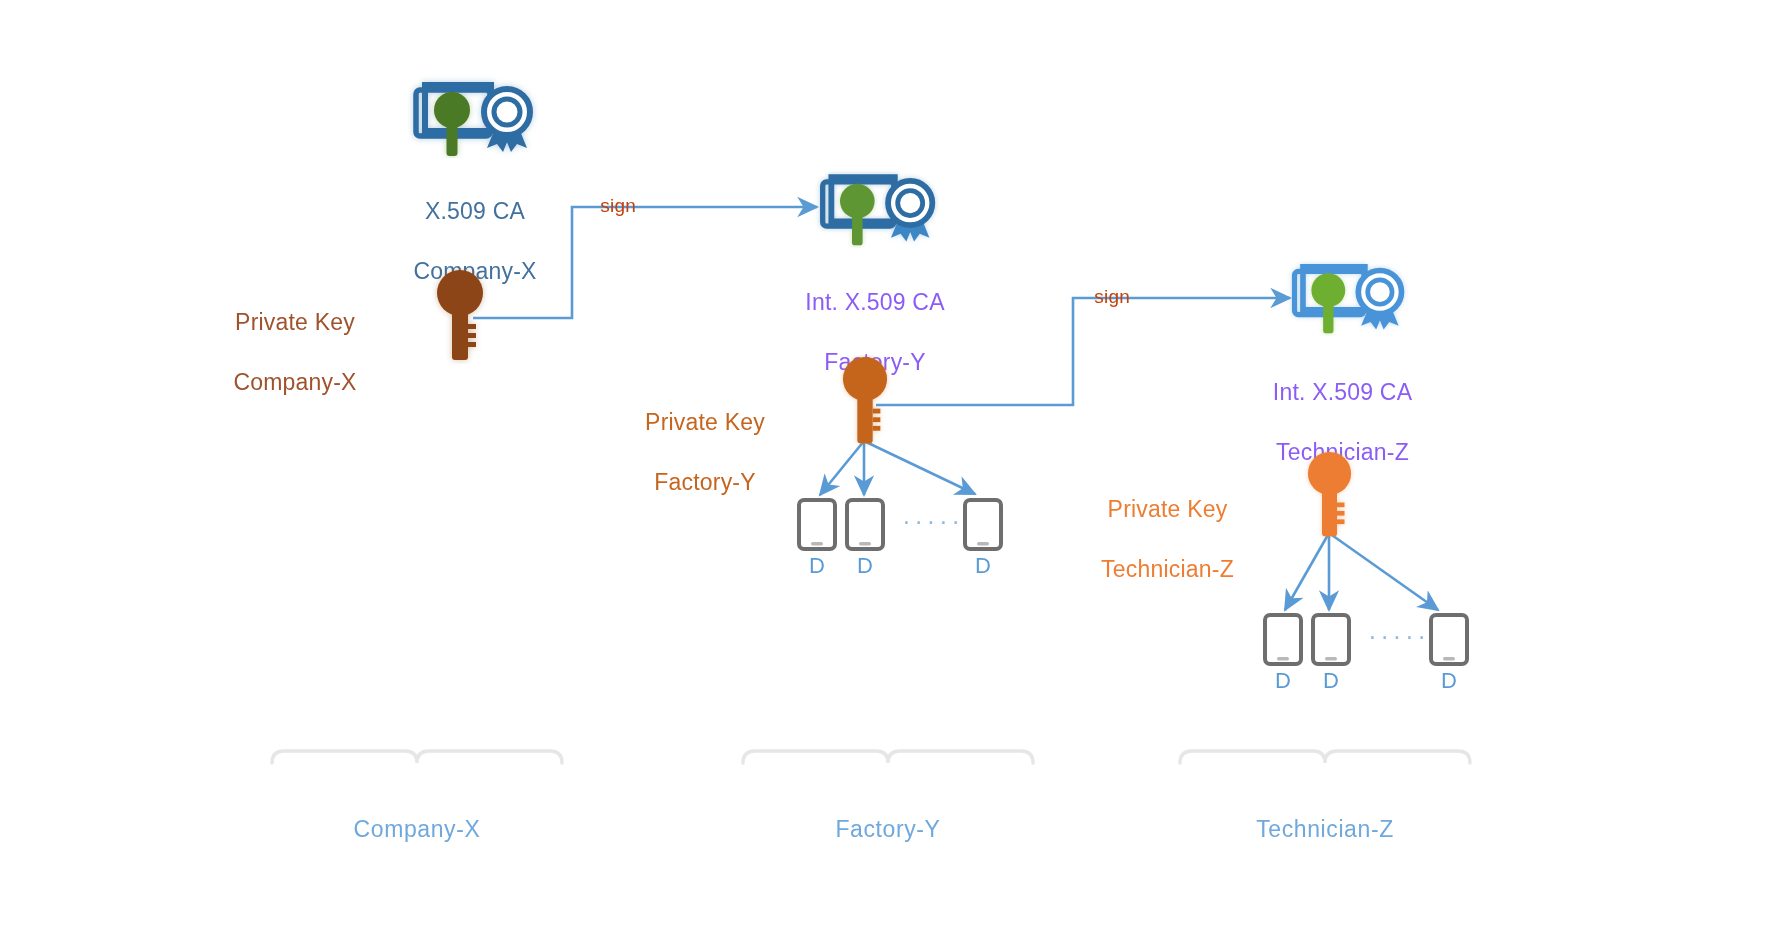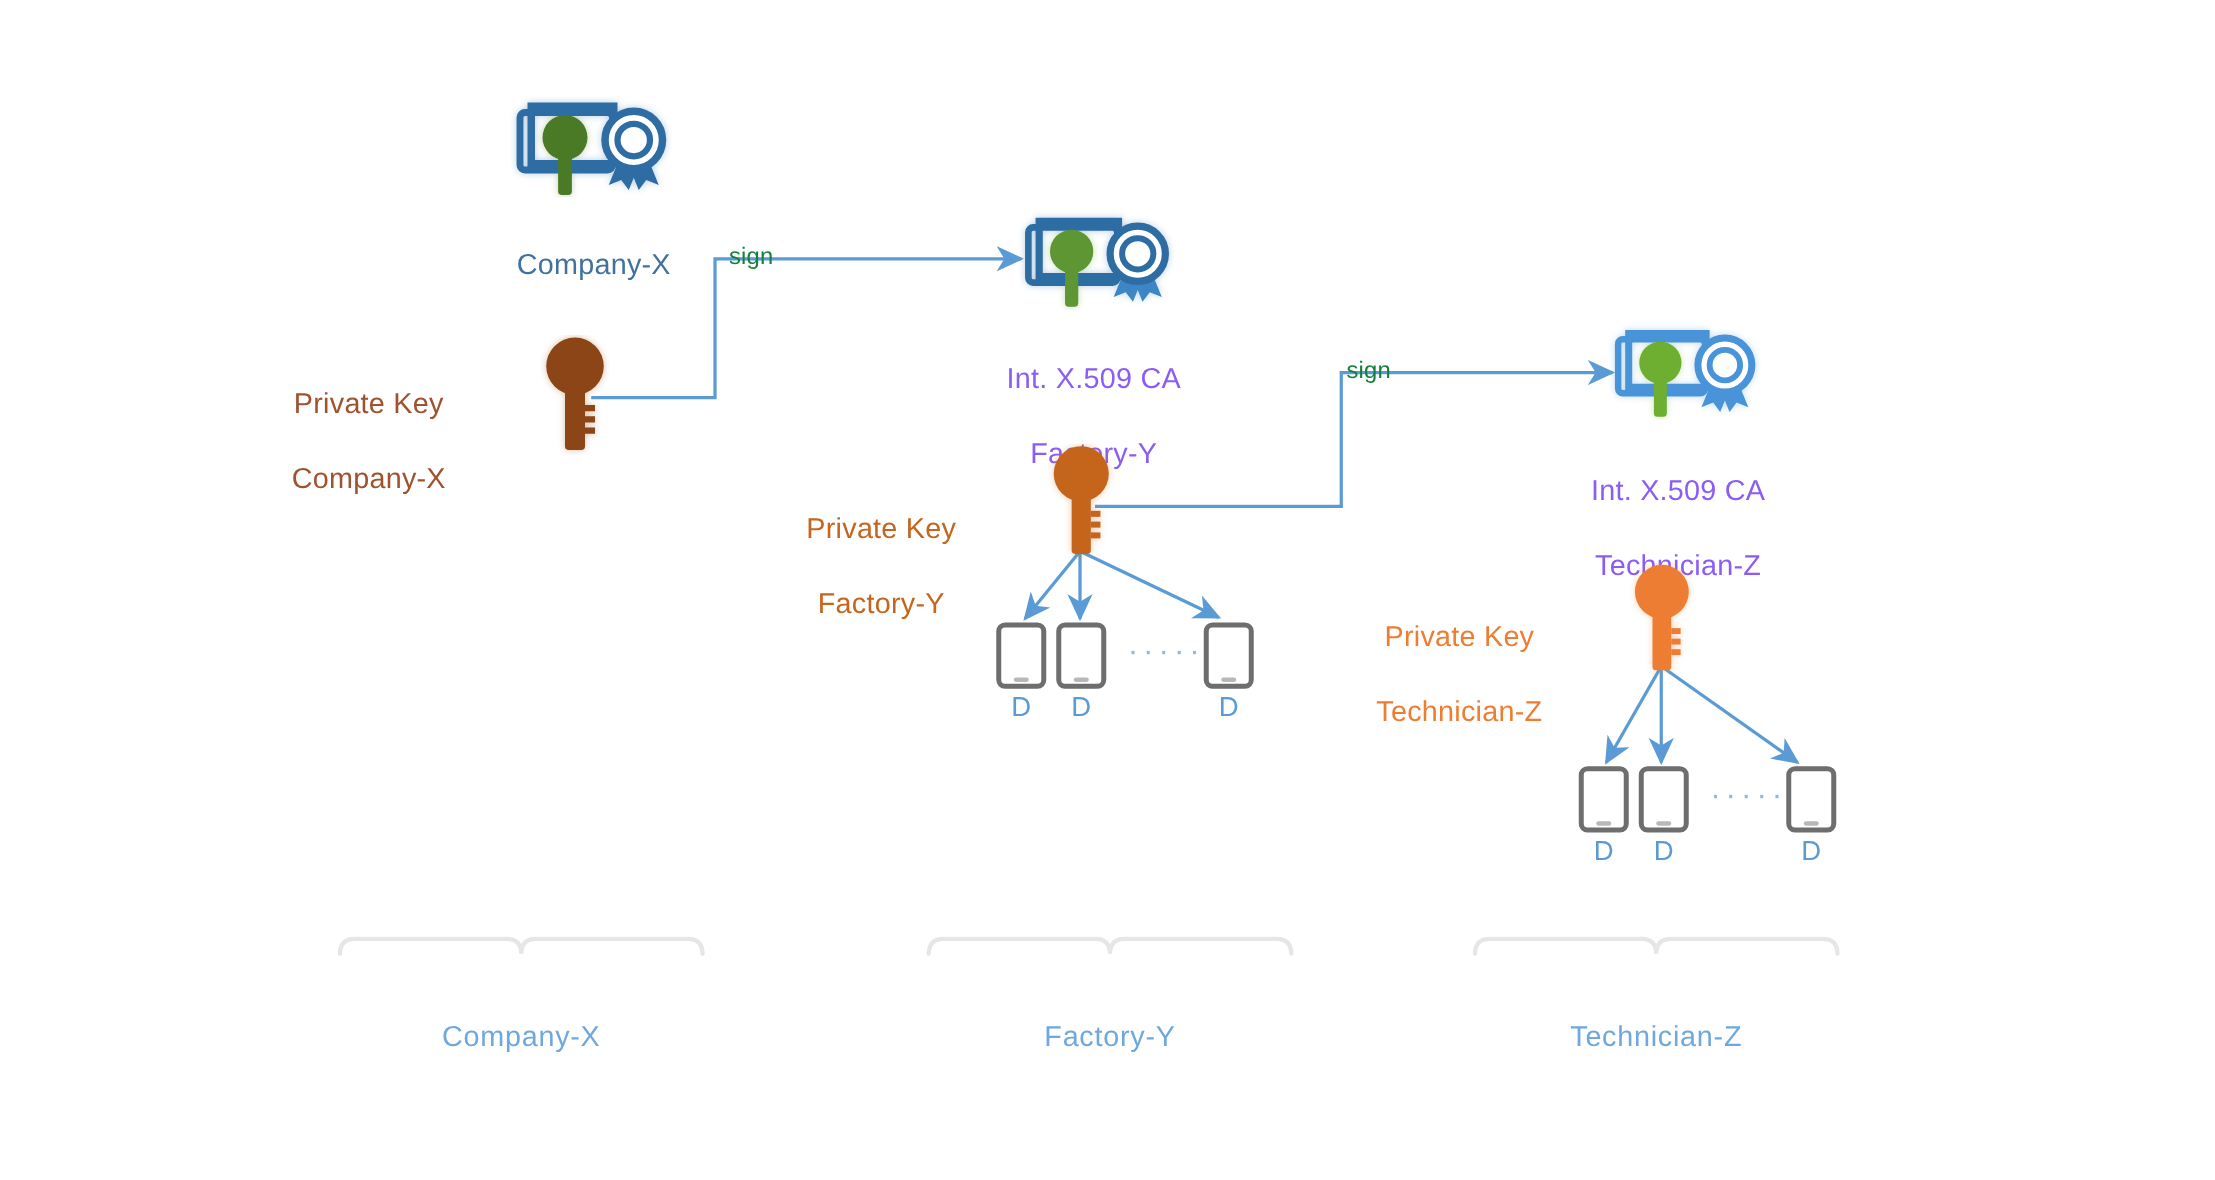--- a/index.html
+++ b/index.html
@@ -51,23 +51,23 @@
   }
   .lbl-key-mid {
     color: #c5651e;
     font-size: 23px;
   }
   .lbl-key-bright {
     color: #ed7d31;
     font-size: 23px;
   }
   .lbl-sign {
-    color: #15803d;
+    color: #c2410c;
     font-size: 19px;
-    text-align: center;
+    text-align: right;
   }
   .lbl-d {
     color: #5b9bd5;
     font-size: 22px;
     text-align: center;
   }
   .lbl-group {
     color: #6fa8dc;
     font-size: 23px;
     text-align: center;
@@ -135,20 +135,21 @@
         <path d="M88 58 l-9 22 l10 -4 l6 8 l9 -22 z" fill="#2e6da4"></path>
         <path d="M110 58 l9 22 l-10 -4 l-6 8 l-9 -22 z" fill="#2e6da4"></path>
         <circle cx="99" cy="44" r="23" fill="#ffffff" stroke="#2e6da4" stroke-width="6"></circle>
         <circle cx="99" cy="44" r="13" fill="#ffffff" stroke="#2e6da4" stroke-width="5"></circle>
         <circle cx="44" cy="42" r="18" fill="#4b7a25"></circle>
         <rect x="38.5" y="50" width="11" height="38" rx="3" fill="#4b7a25"></rect>
       </g>
     </svg>
   </div>
   <div class="lbl lbl-cert-dark" style="left:350px; top:167px; width:250px;">
+    <div>X.509 CA</div>
     <div>Company-X</div>
   </div>
 
   <div class="node" style="left:432px; top:268px;">
     <svg width="56" height="96" viewBox="0 0 56 96">
       <g filter="url(#softGlow)">
         <circle cx="28" cy="25" r="23" fill="#8b4513"></circle>
         <circle cx="33" cy="12" r="2.6" fill="#a4reserve" opacity="0"></circle>
         <rect x="20" y="40" width="16" height="52" rx="3" fill="#8b4513"></rect>
         <rect x="36" y="56" width="8" height="5" fill="#8b4513"></rect>

